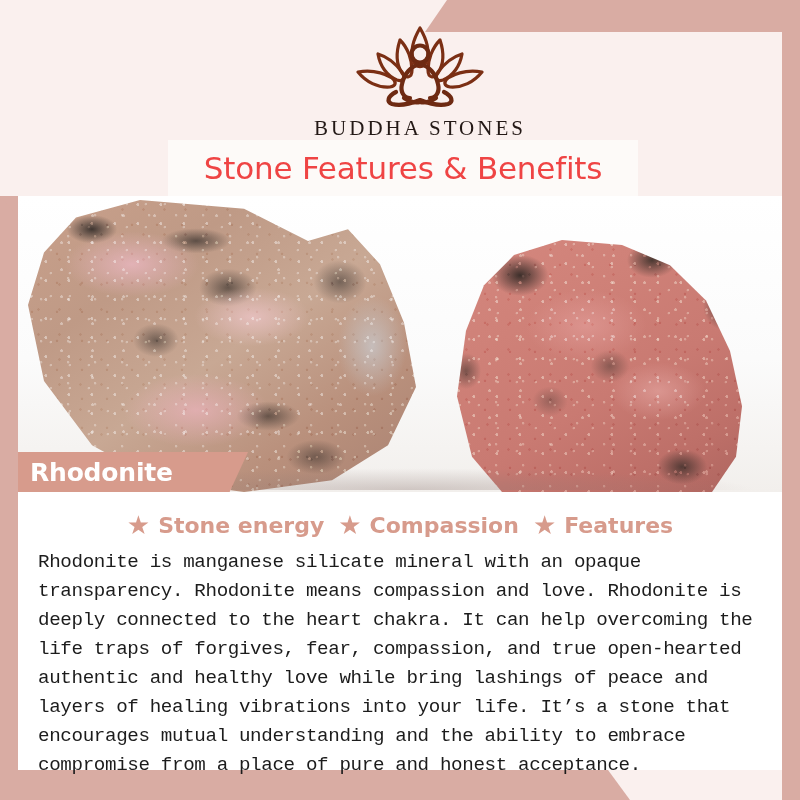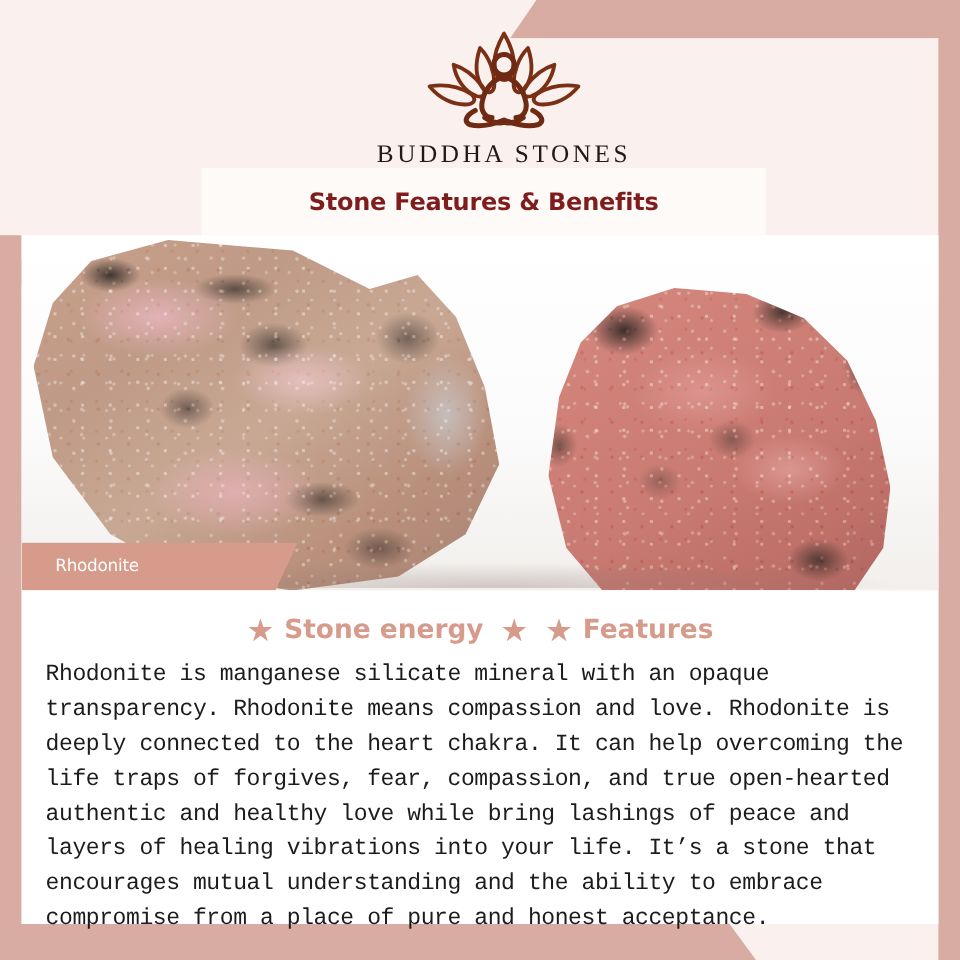--- a/index.html
+++ b/index.html
@@ -49,21 +49,21 @@
 
   
   .title-bar{
     position:absolute;left:168px;top:140px;width:470px;height:56px;
     background:#fdfaf8;
     display:flex;align-items:center;justify-content:center;
     z-index:5;
   }
   .title-text{
     font-family:"DejaVu Sans", sans-serif;
-    font-size:20px;font-weight:bold;color:#7f1d1d;
+    font-size:31px;font-weight:normal;color:#ef4444;
     letter-spacing:-0.2px;white-space:nowrap;
   }
 
   
   .photo{
     position:absolute;left:18px;top:196px;width:764px;height:296px;
     overflow:hidden;background:#fdfdfd;
   }
   .photo-bg{
     position:absolute;inset:0;
@@ -125,23 +125,23 @@
 
   
   .stone-label{
     position:absolute;left:18px;top:452px;width:230px;height:40px;
     background:#d79b8c;
     clip-path:polygon(0 0,100% 0,92% 100%,0 100%);
     display:flex;align-items:center;
     z-index:6;
   }
   .stone-label-text{
-    margin-left:28px;
+    margin-left:12px;
     font-family:"DejaVu Sans", sans-serif;
-    font-size:14px;font-weight:normal;color:#ffffff;letter-spacing:-0.2px;
+    font-size:25px;font-weight:bold;color:#ffffff;letter-spacing:-0.2px;
   }
 
   
   .content{
     position:absolute;left:18px;top:492px;width:764px;height:278px;
     background:#ffffff;
   }
   .benefits{
     display:flex;align-items:center;justify-content:center;
     gap:14px;margin-top:20px;
@@ -215,20 +215,21 @@
   </div>
 
   <div class="content">
     <div class="benefits">
       <div class="benefit">
         <span class="star">★</span>
         <span class="benefit-label">Stone energy</span>
       </div>
       <div class="benefit">
         <span class="star">★</span>
+        <span class="benefit-label">Compassion</span>
       </div>
       <div class="benefit">
         <span class="star">★</span>
         <span class="benefit-label">Features</span>
       </div>
     </div>
     <p class="body-text">Rhodonite is manganese silicate mineral with an opaque transparency. Rhodonite means compassion and love. Rhodonite is deeply connected to the heart chakra. It can help overcoming the life traps of forgives, fear, compassion, and true open-hearted authentic and healthy love while bring lashings of peace and layers of healing vibrations into your life. It’s a stone that encourages mutual understanding and the ability to embrace compromise from a place of pure and honest acceptance.</p>
   </div>
 
 </div>

